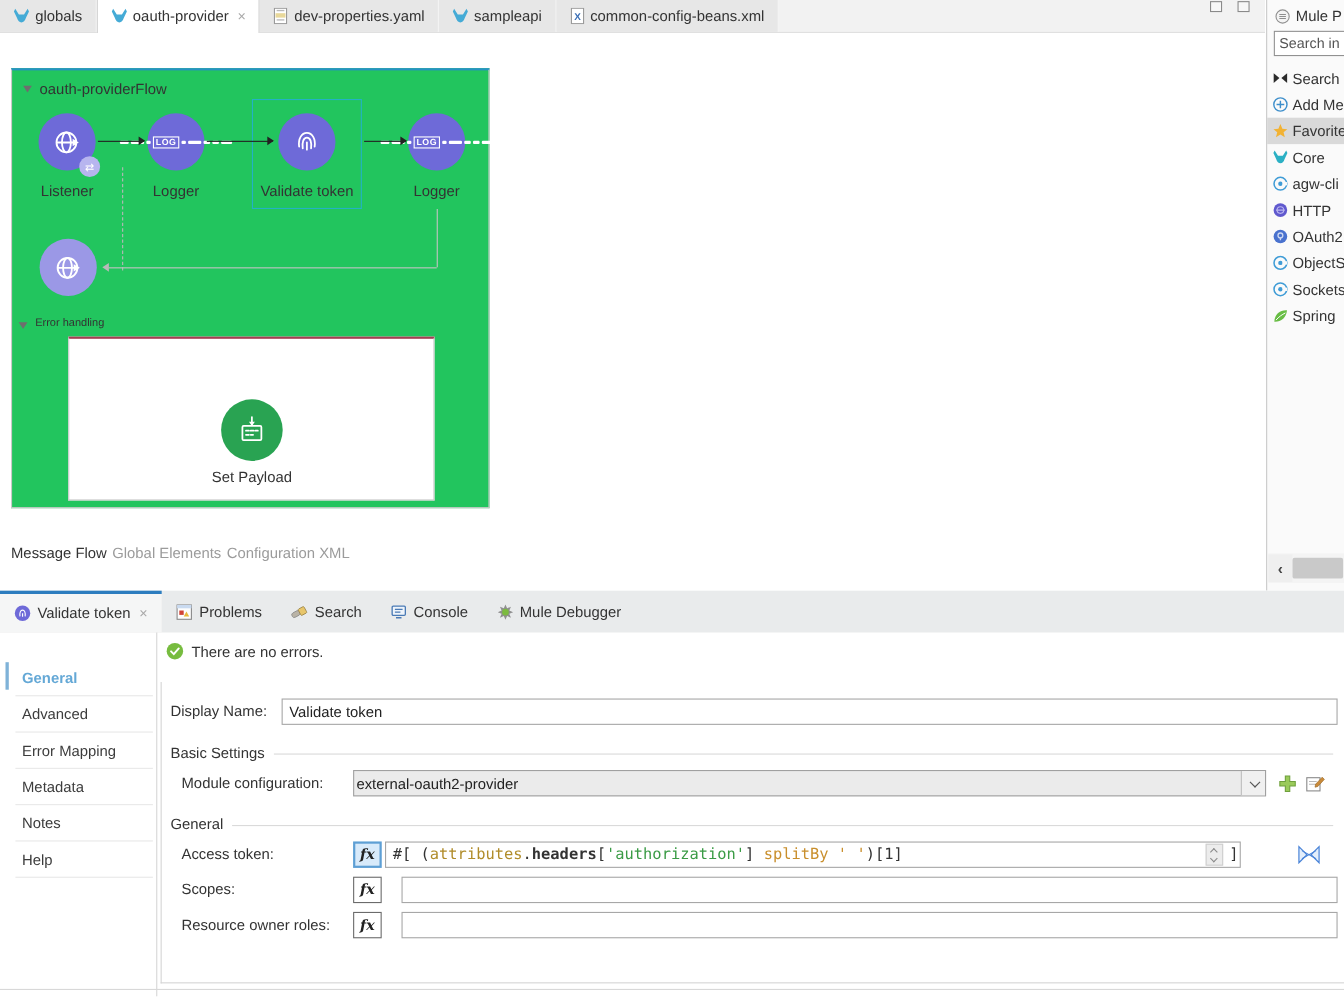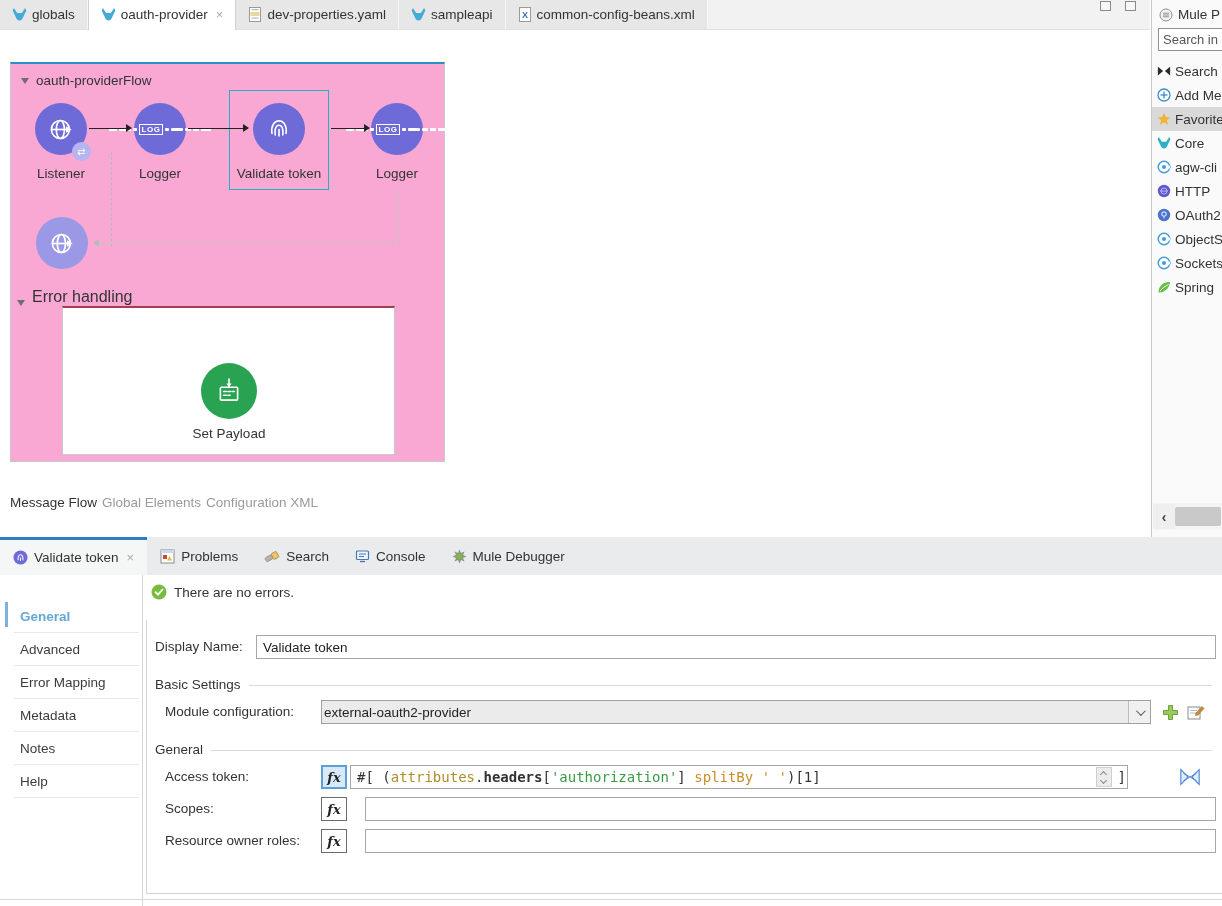--- a/index.html
+++ b/index.html
@@ -30,21 +30,21 @@
     border-left:1px solid #d2d2d2; border-right:1px solid #d2d2d2;margin-top:16px;
   }
   .etab .close-x { color:#a9a9a9; font-size:13px; margin-left:3px; }
   .win-controls { position:absolute; top:1px; left:1100px; display:flex; gap:14px; }
   .win-box { width:11px; height:10px; border:1px solid #8a8a8a; background:#f7f7f7; }
 
   
   .canvas { position:absolute; left:0; top:30px; width:1150px; height:507px; background:#fff; }
   .flow-box {
     position:absolute; left:10px; top:32px; width:435px; height:400px;
-    background:#f9a8d4; border:1px solid #c9c9c9; border-top:2px solid #2692C4;
+    background:#22c55e; border:1px solid #c9c9c9; border-top:2px solid #2692C4;
   }
   .tri-down {
     width:0; height:0; border-left:4.5px solid transparent; border-right:4.5px solid transparent;
     border-top:6px solid #6e6e6e; display:inline-block; flex:none;
   }
   .flow-title { position:absolute; left:10px; top:9px; display:flex; align-items:center; gap:7px; font-size:13.5px; color:#333; }
   .node { position:absolute; width:52px; height:52px; border-radius:50%; display:flex; align-items:center; justify-content:center; }
   .node-label { position:absolute; width:110px; text-align:center; font-size:13.5px; color:#333; }
   .sel-rect { position:absolute; border:1px solid #23B2C4; }
   .harrow { position:absolute; border-top:1.3px solid #222; }
@@ -57,21 +57,21 @@
   .grayline-h { position:absolute; border-top:1px solid #c4c4c4; }
   .gray-arrow-left {
     position:absolute; width:0; height:0;
     border-right:6px solid #b9b9b9; border-top:4px solid transparent; border-bottom:4px solid transparent;
   }
   .badge {
     position:absolute; width:19px; height:19px; border-radius:50%;
     background:#b7b5ef; color:#fff; display:flex; align-items:center; justify-content:center;
     font-size:10px;
   }
-  .eh-title { position:absolute; left:17px; top:258px; display:flex; align-items:flex-end; gap:7px; font-size:16px; }
+  .eh-title { position:absolute; left:17px; top:258px; display:flex; align-items:flex-end; gap:7px; font-size:10px; }
   .error-box {
     position:absolute; left:62px; top:276px; width:333px; height:149px;
     background:#fff; border:1px solid #c9c9c9; border-top:2px solid #A33E52;
   }
   .oec-row { position:absolute; left:6px; top:8px; right:6px; display:flex; align-items:center; gap:5px; }
   .oec-row .tri-down { border-top-color:#8a8a8a; transform:scale(.8); }
   .oec-row .dotted-rule { flex:1; border-top:1.5px dotted #d5a3a3; margin-top:2px; }
   .type-line { position:absolute; left:21px; top:29px; font-size:13px; color:#3c3c3c; white-space:nowrap; }
   .view-tabs { position:absolute; left:10px; top:465px; display:flex; gap:5px; font-size:13.5px; }
   .view-tab { color:#9b9b9b; cursor:default; }

